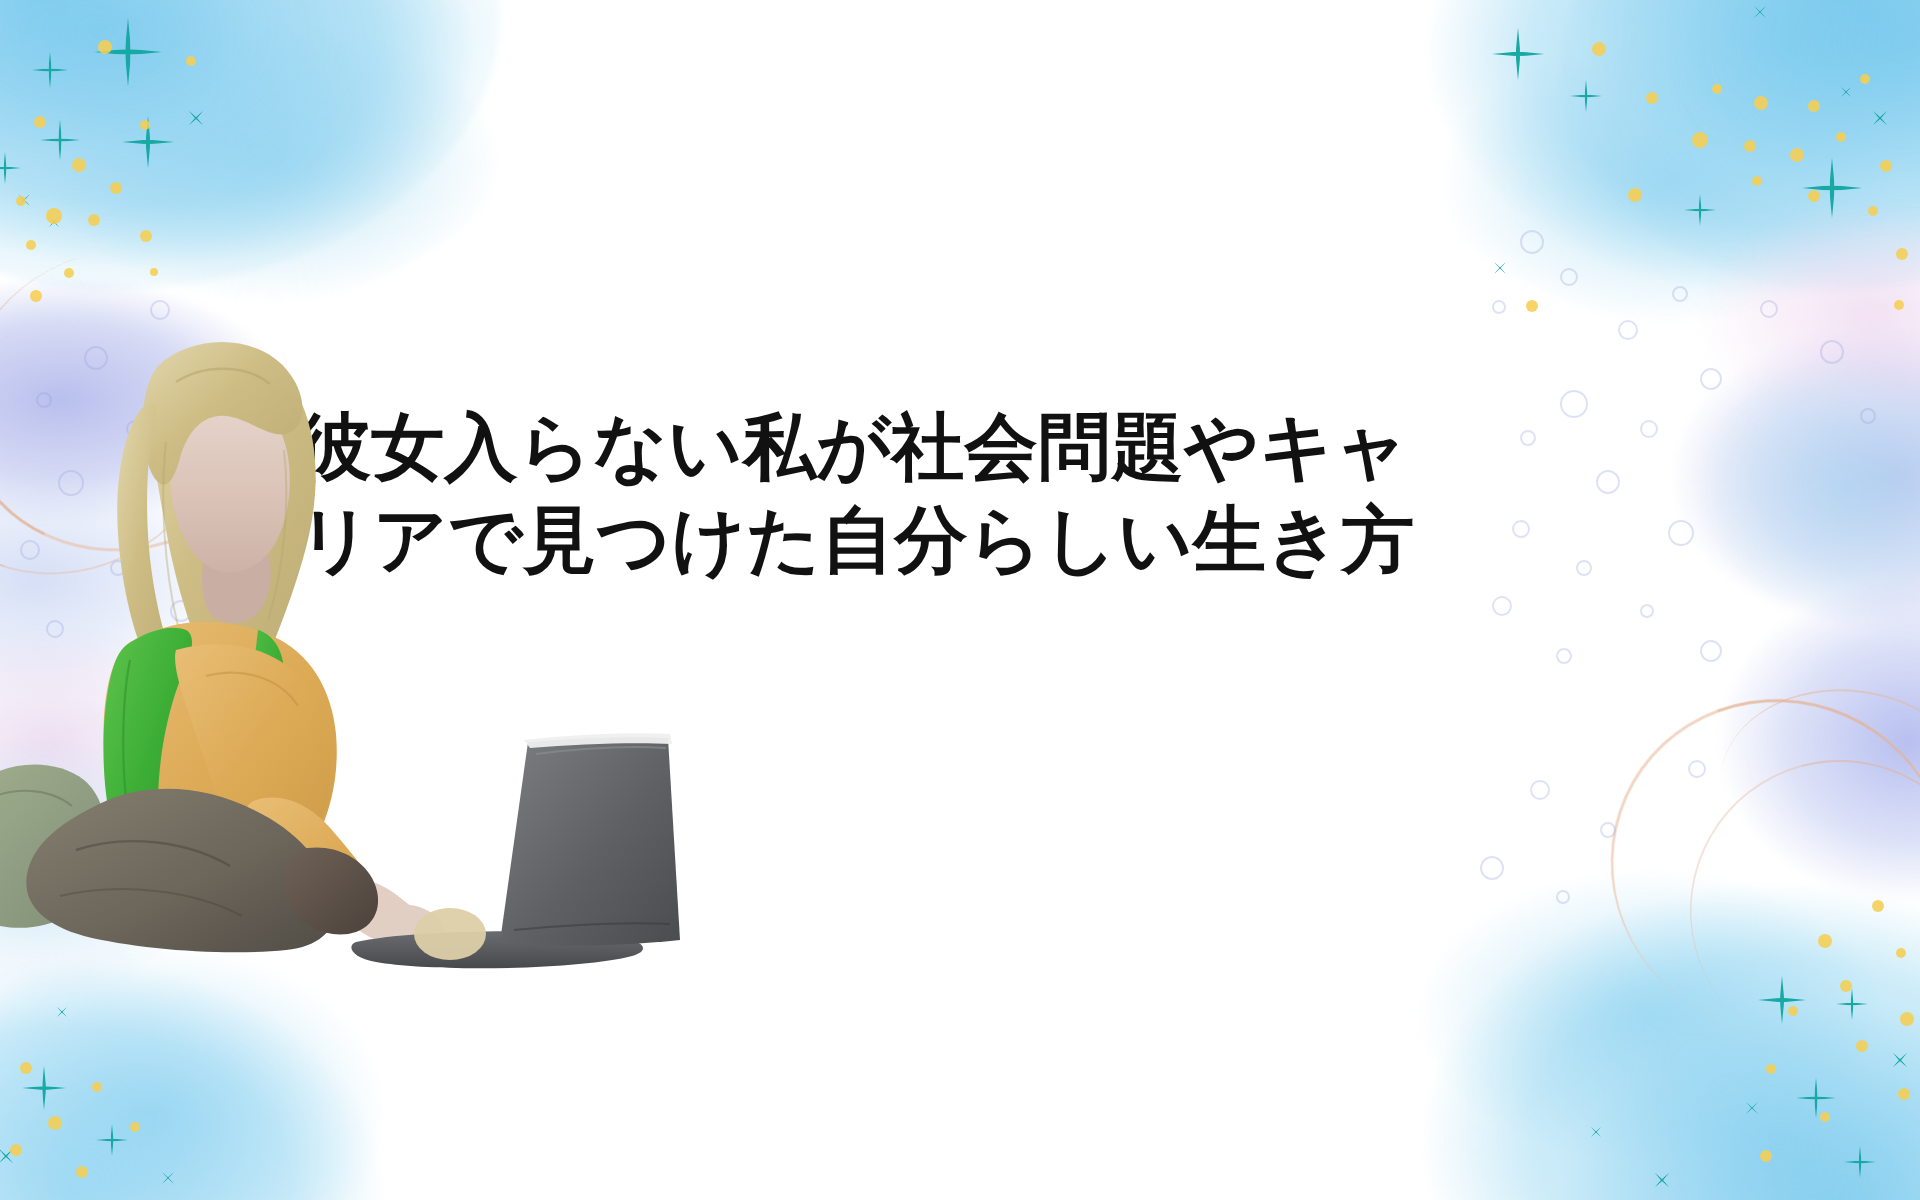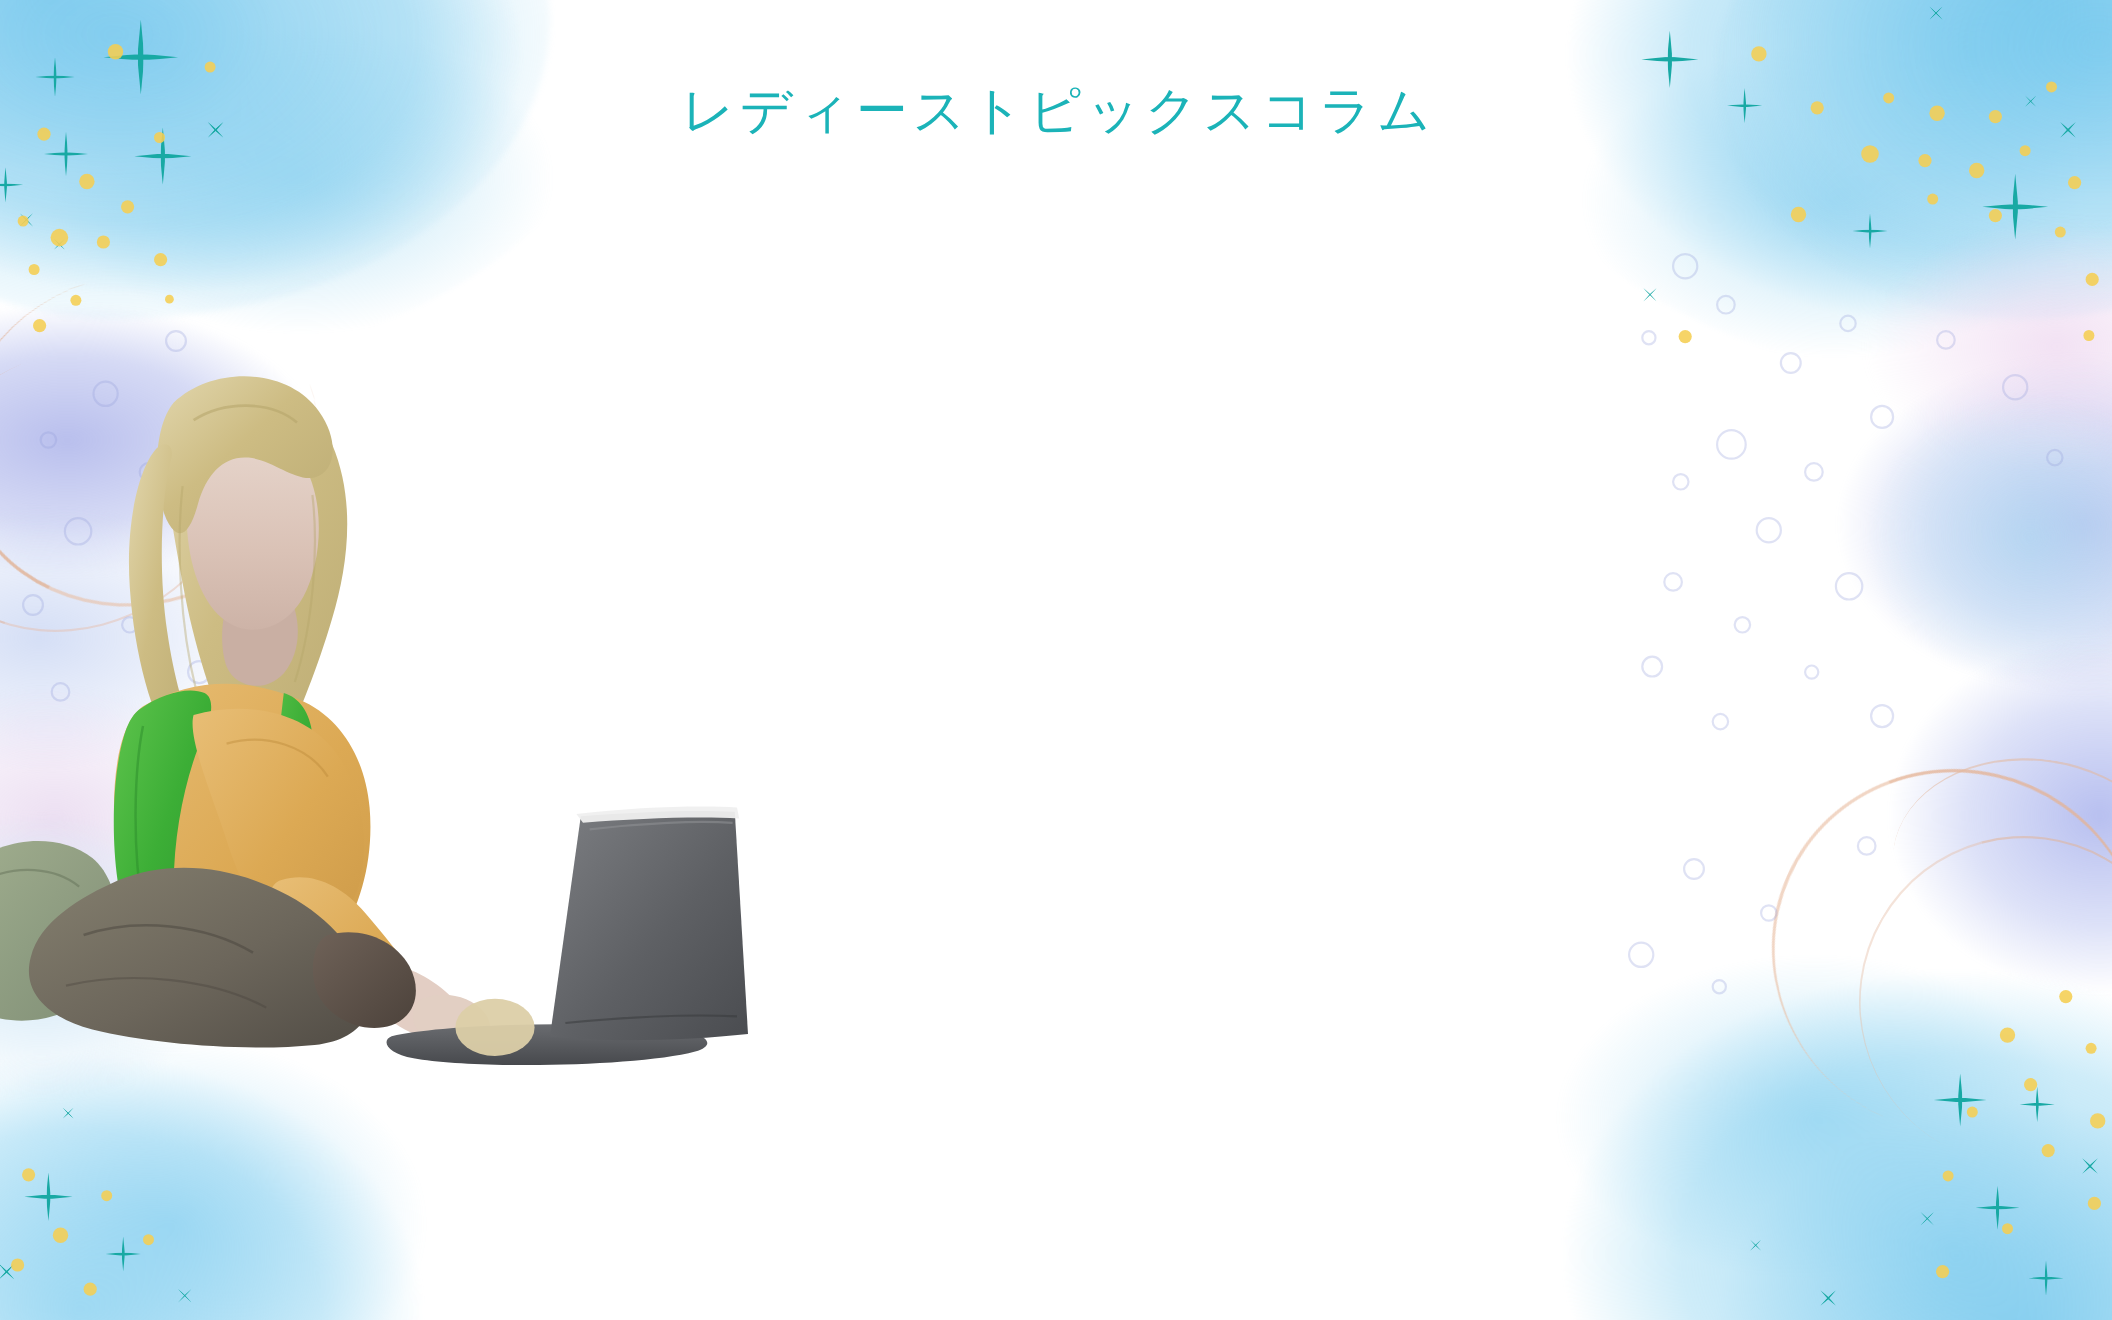--- a/index.html
+++ b/index.html
@@ -367,22 +367,25 @@
       <div class="ring" style="left: 36px; top: 392px; width: 16px; height: 16px;"></div>
       <div class="ring" style="left: 126px; top: 420px; width: 18px; height: 18px;"></div>
       <div class="ring" style="left: 58px; top: 470px; width: 26px; height: 26px;"></div>
       <div class="ring" style="left: 168px; top: 486px; width: 14px; height: 14px;"></div>
       <div class="ring" style="left: 20px; top: 540px; width: 20px; height: 20px;"></div>
       <div class="ring" style="left: 110px; top: 560px; width: 16px; height: 16px;"></div>
       <div class="ring" style="left: 170px; top: 600px; width: 22px; height: 22px;"></div>
       <div class="ring" style="left: 46px; top: 620px; width: 18px; height: 18px;"></div>
     </div>
 
-  <div id="kicker">レディーストピックスコラム</div>
-
+
+  <div id="title">
+    <span class="tline">彼女入らない私が社会問題やキャ</span>
+    <span class="tline">リアで見つけた自分らしい生き方</span>
+  </div>
 
   <div id="illus">
     <svg viewBox="0 0 720 640" xmlns="http://www.w3.org/2000/svg" aria-hidden="true">
       <defs>
         <linearGradient id="gHair" x1="0" y1="0" x2="1" y2="1">
           <stop offset="0%" stop-color="#E2D7AE"></stop>
           <stop offset="45%" stop-color="#CDBC83"></stop>
           <stop offset="100%" stop-color="#BCAC74"></stop>
         </linearGradient>
         <linearGradient id="gSkin" x1="0" y1="0" x2="0" y2="1">

